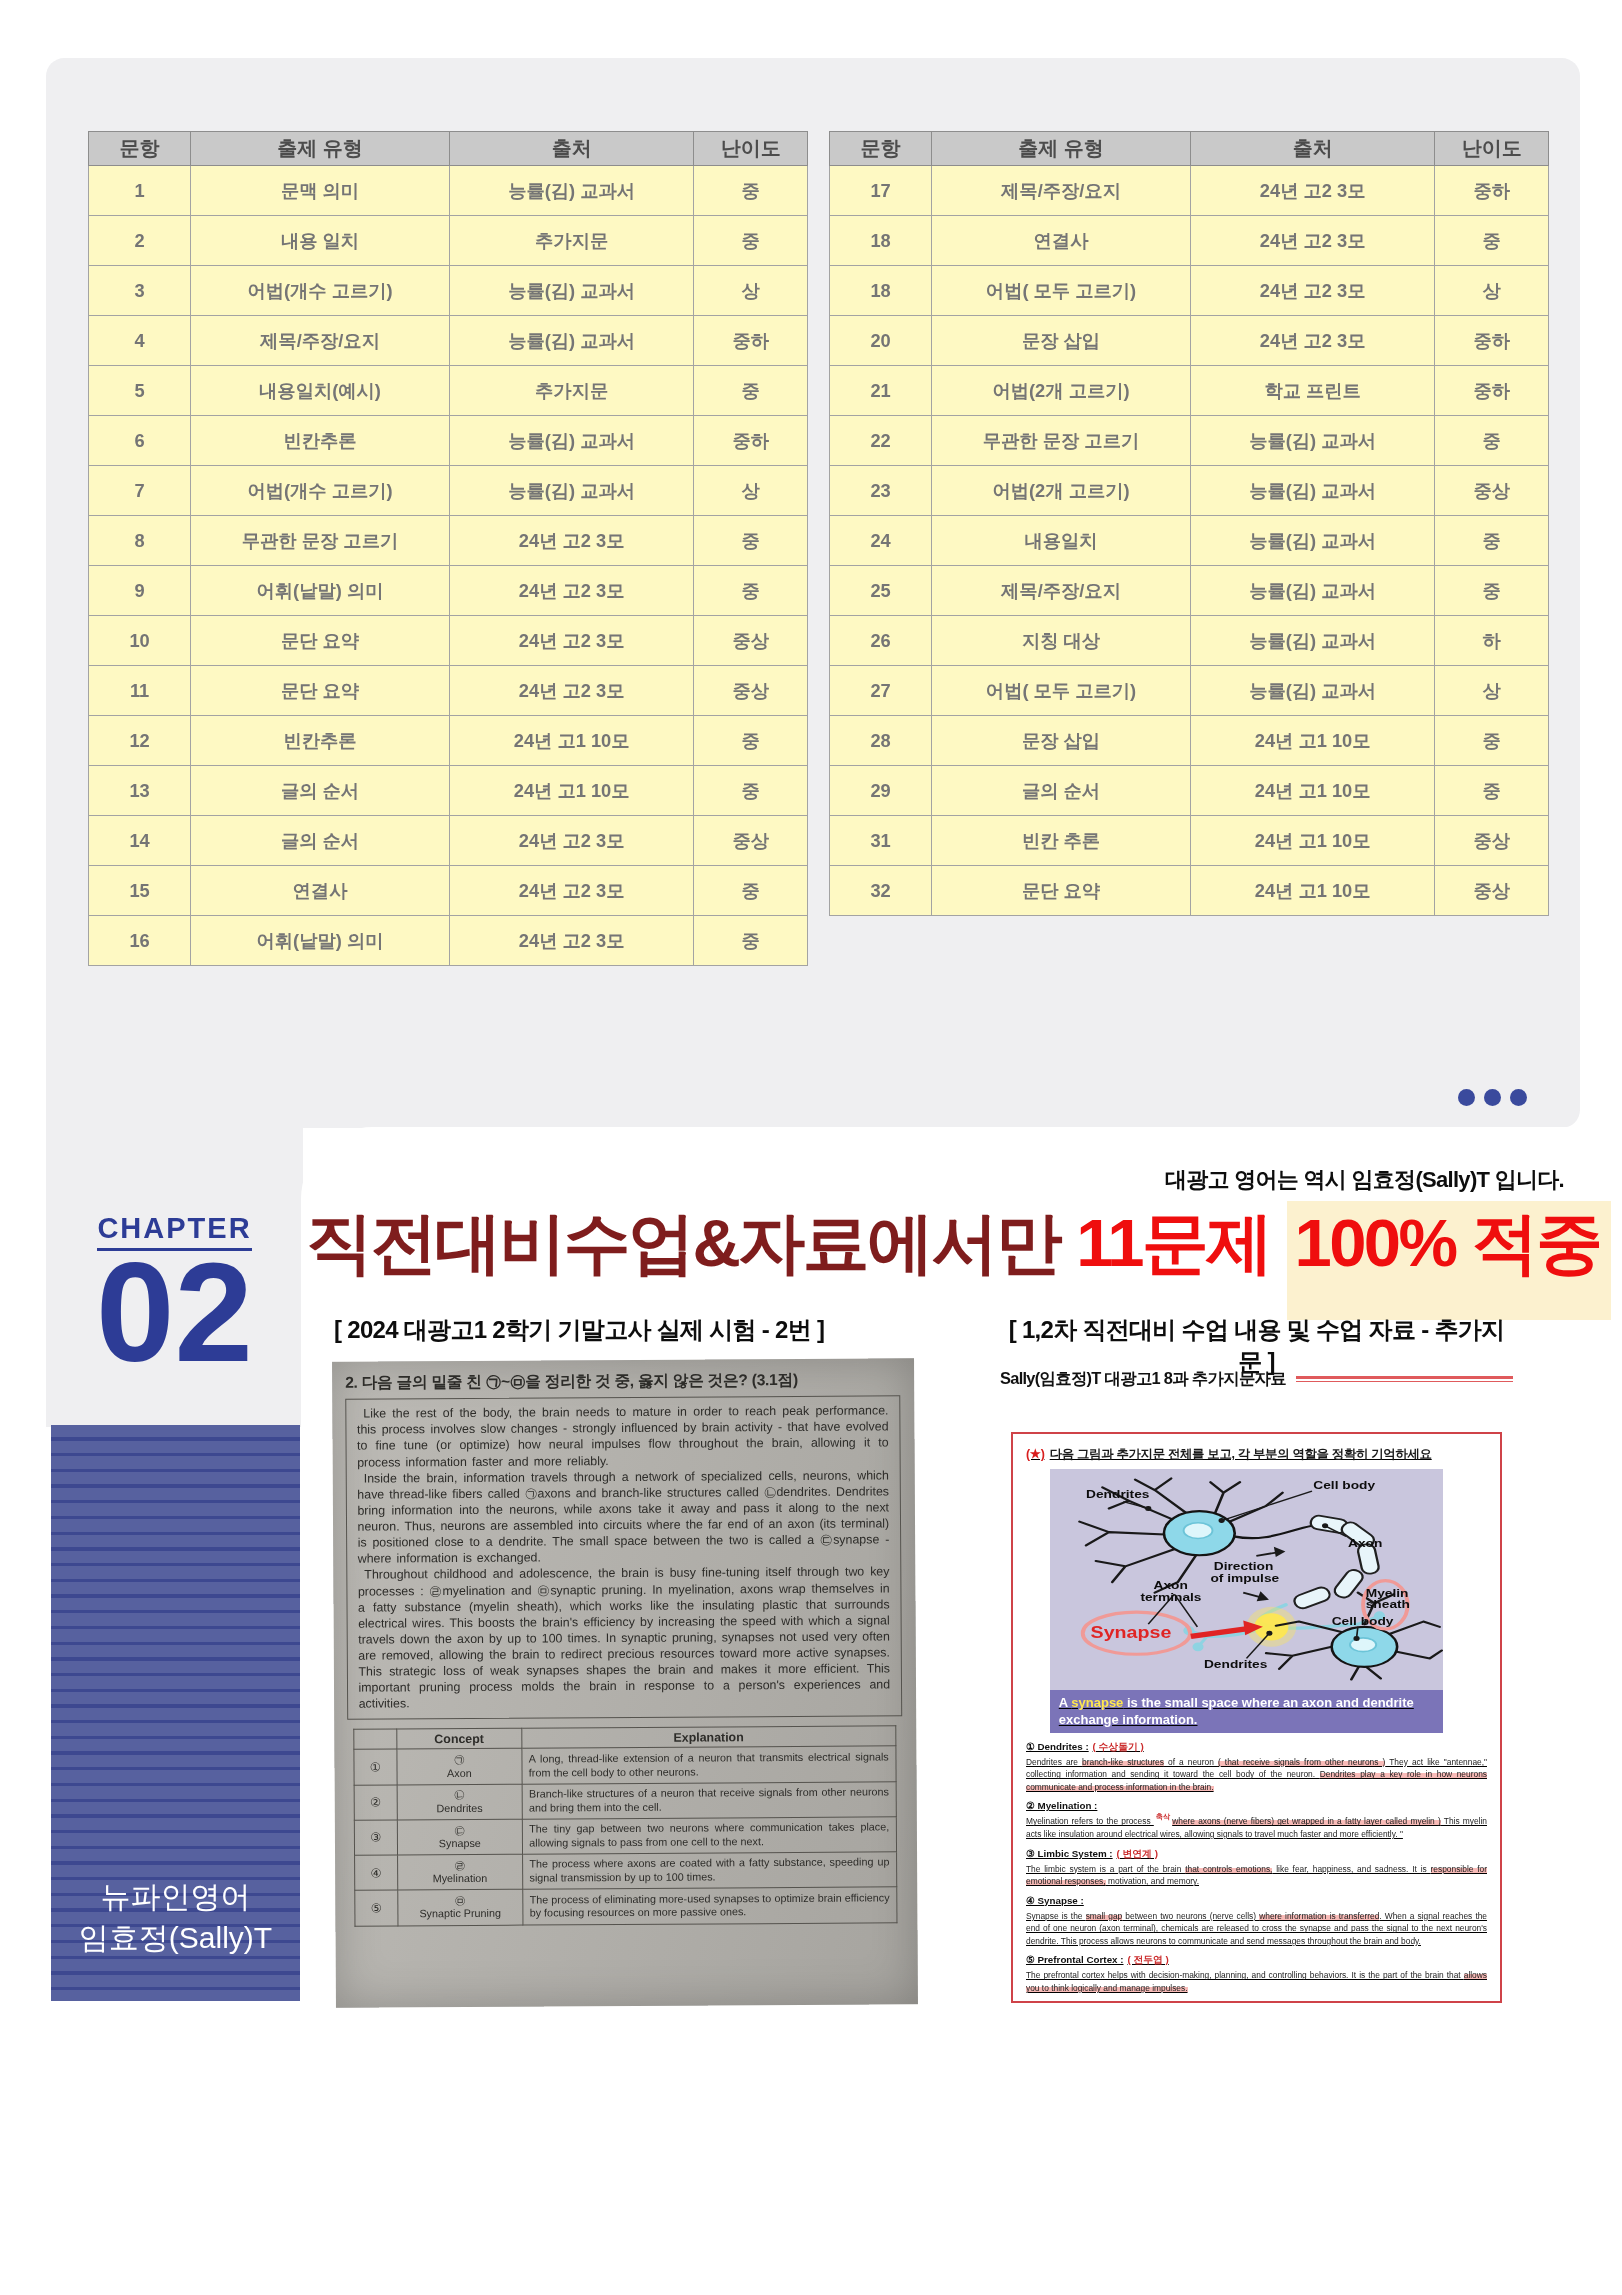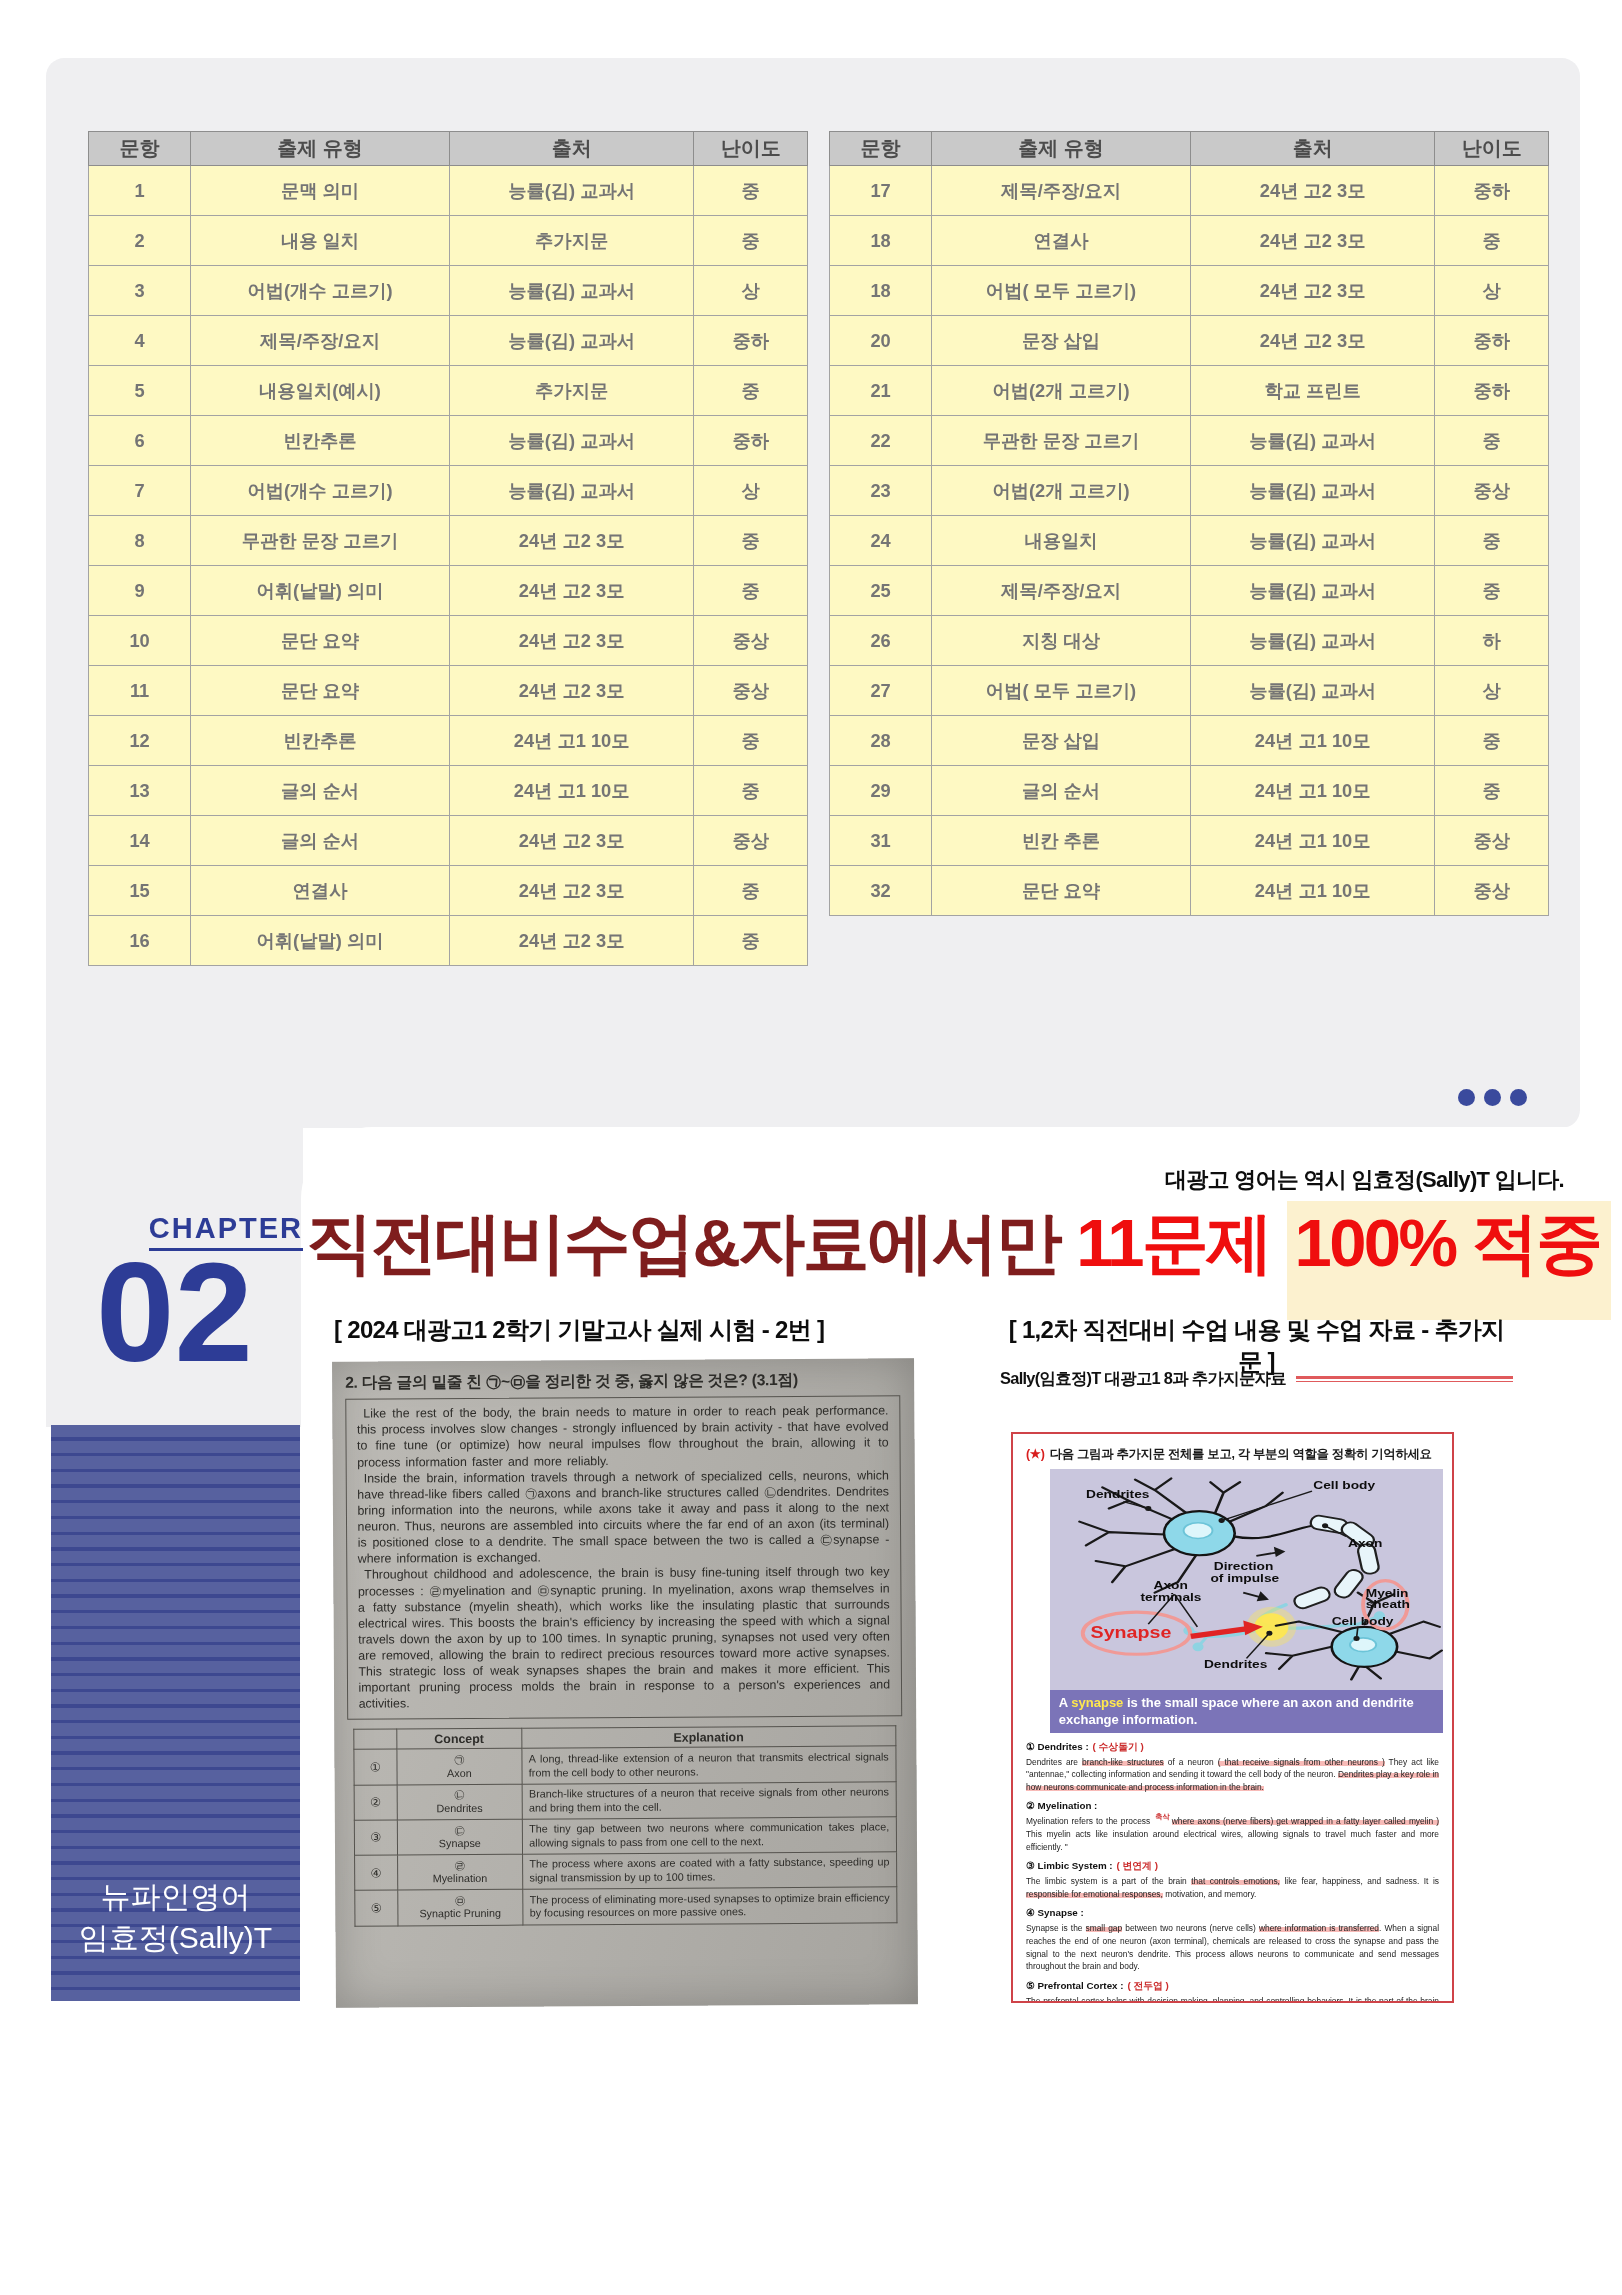--- a/index.html
+++ b/index.html
@@ -17,21 +17,21 @@
                   height:33px;border:0.7px solid #8d8d8d;padding:0;}
   table.qtable td{color:#757575;font-size:18.3px;font-weight:600;text-align:center;
                   height:49px;border:0.7px solid #a3a3a3;padding:0 3.9px;overflow:hidden;}
   .tbl-left{position:absolute;left:88px;top:131px;}
   .tbl-right{position:absolute;left:829px;top:131px;}
   .col-no{width:14.2%;} .col-type{width:36%;} .col-src{width:34%;} .col-lvl{width:15.8%;}
 
   
   .dots{position:absolute;left:1458px;top:1089px;display:flex;gap:9.2px;}
   .dots i{width:17px;height:17px;border-radius:50%;background:#3a4a9d;display:block;}
-  .chapter-label{position:absolute;left:46px;top:1212px;width:257px;text-align:right;
+  .chapter-label{position:absolute;left:46px;top:1212px;width:257px;text-align:center;
                  color:#2d3c96;font-size:29px;font-weight:800;letter-spacing:2px;}
   .chapter-label span{border-bottom:3.9px solid #2d3c96;padding-bottom:3.9px;}
   .chapter-number{position:absolute;left:46px;top:1242px;width:257px;text-align:center;
                   color:#2d3c96;font-size:141px;font-weight:600;line-height:1;}
   .sidebar{position:absolute;left:51px;top:1425px;width:249px;height:576px;
            background:repeating-linear-gradient(180deg,#57619f 0px,#57619f 12.4px,#3d4890 12.4px,#3d4890 15.7px);
            display:flex;flex-direction:column;justify-content:flex-end;align-items:center;
            padding-bottom:43px;box-sizing:border-box;}
   .sidebar .s1,.sidebar .s2{color:#ffffff;font-size:30px;font-weight:400;line-height:1.35;}
 
@@ -66,22 +66,22 @@
   .concept-table td{border:1px solid #55534e;padding:3.3px 6.5px;vertical-align:middle;}
   .concept-table td.cnum{width:29px;text-align:center;font-size:12.4px;border-right:1px solid #55534e;}
   .concept-table td.cconcept{width:111px;text-align:center;line-height:1.25;}
   .concept-table td.cexp{text-align:justify;line-height:1.28;}
 
   
   .ws-header{position:absolute;left:1000px;top:1368px;width:513px;display:flex;align-items:center;}
   .ws-header .ws-title{font-size:16.4px;font-weight:700;color:#111;white-space:nowrap;letter-spacing:-0.7px;}
   .ws-header .ws-rule{flex:1;margin-left:10.5px;height:5.9px;box-sizing:border-box;
                       border-top:3.3px solid #e05a5c;border-bottom:1.3px solid #e05a5c;}
-  .redbox{position:absolute;left:1011px;top:1432px;width:443px;height:571px;box-sizing:border-box;
-          border:2px solid #cf4348;background:#ffffff;padding:9.2px 13px;overflow:hidden;}
+  .redbox{position:absolute;left:1011px;top:1432px;width:491px;height:571px;box-sizing:border-box;
+          border:2px solid #cf4348;background:#ffffff;padding:9.2px 13px;overflow:hidden;text-decoration:underline;}
   .instr{font-size:12.4px;font-weight:700;color:#1a1a1a;margin:2.6px 0 6.5px 0;letter-spacing:-0.3px;}
   .instr .star{color:#d81e1e;margin-right:5.2px;}
   .diagram{width:393px;margin:0 auto 6.5px 23.6px;}
   .diagram svg{display:block;}
   .diag-caption{background:#7b74b8;color:#ffffff;font-size:13px;font-weight:700;
                 padding:5.2px 9.2px;line-height:1.25;}
   .seg-y{color:#ffe84d;}
   .seg-w{color:#ffffff;}
   .defs{font-size:8.4px;line-height:1.5;color:#1c1c1c;text-align:justify;}
   .defs h4{font-size:9.8px;font-weight:700;margin:5.9px 0 1.3px 0;color:#111;}

